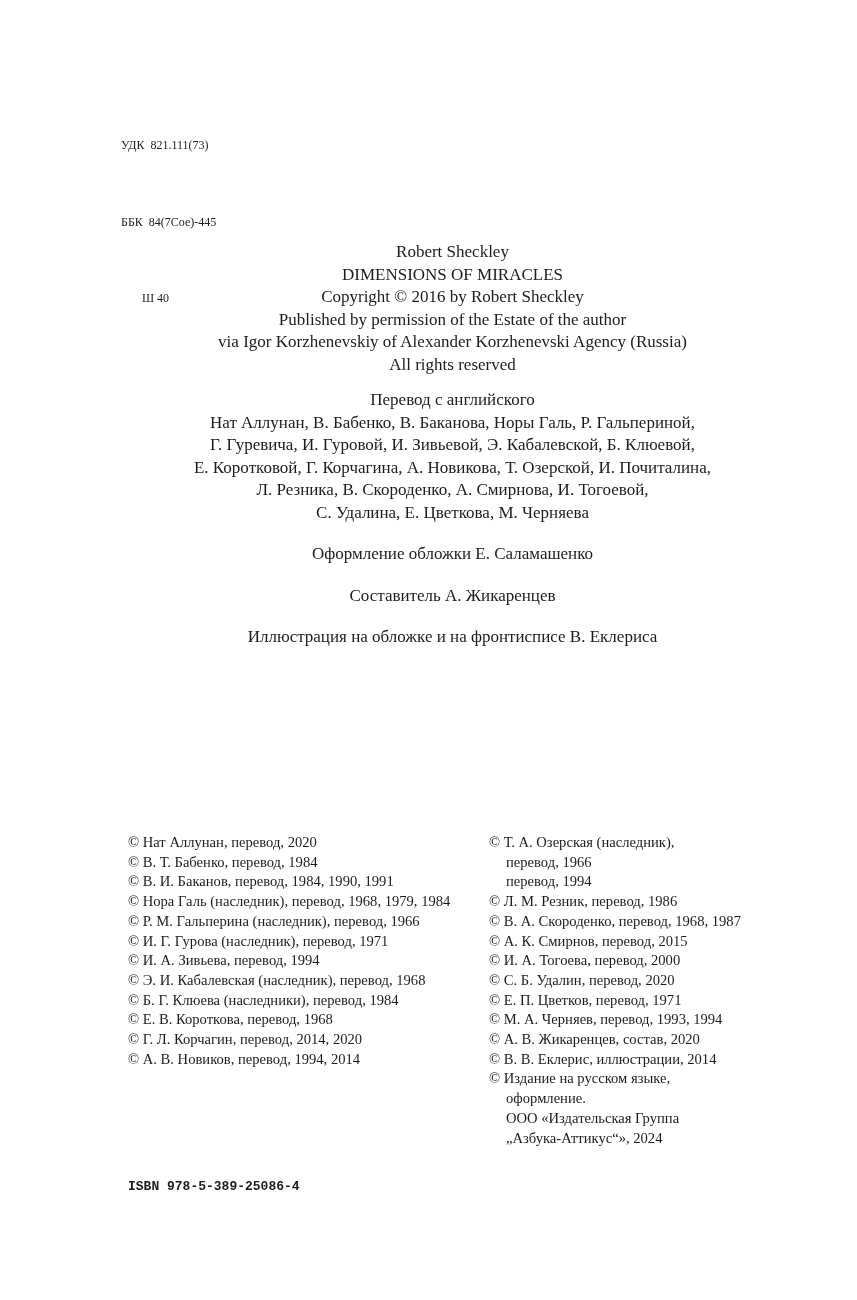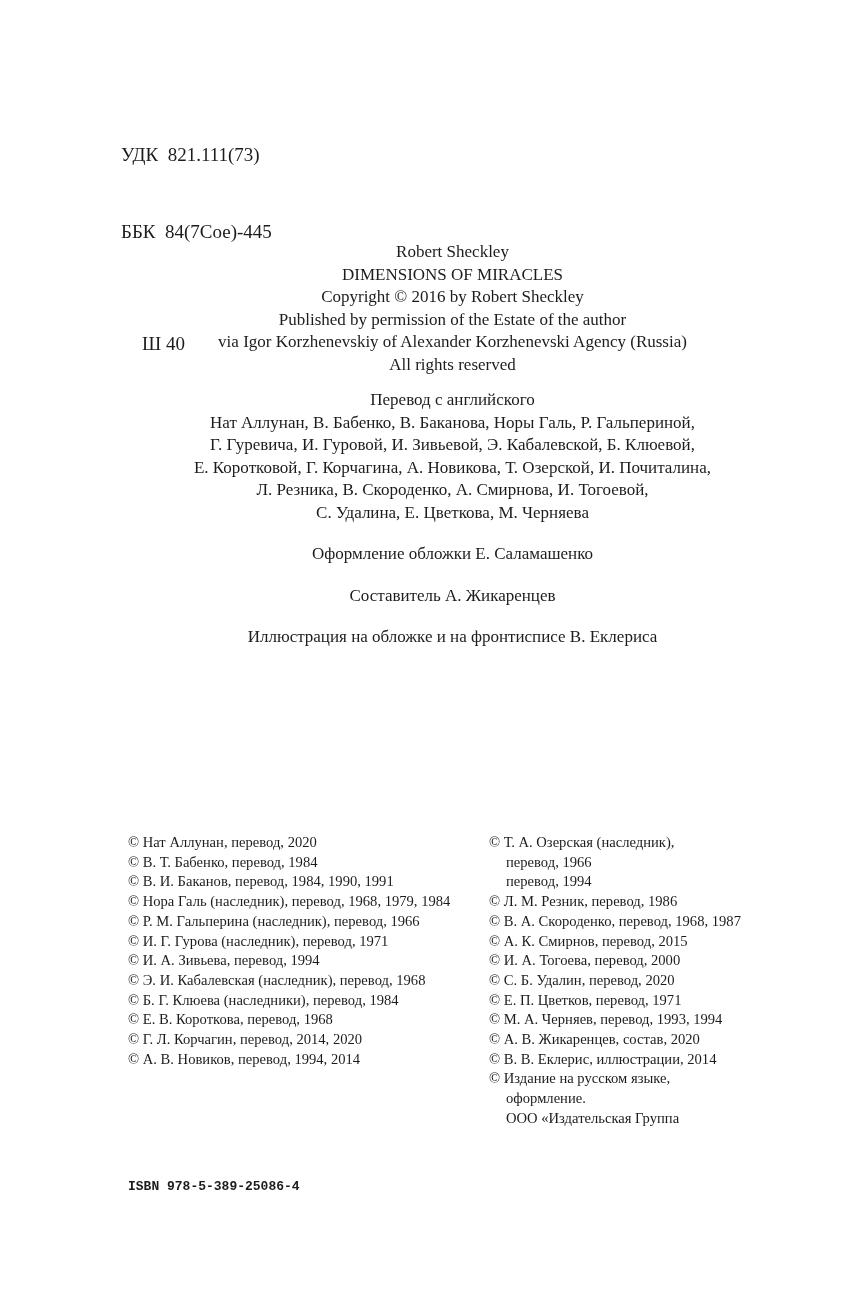--- a/index.html
+++ b/index.html
@@ -9,26 +9,26 @@
     width: 857px;
     height: 1300px;
     background: #ffffff;
     font-family: "Liberation Serif", "DejaVu Serif", serif;
     color: #1c1c1c;
     overflow: hidden;
   }
   .classification {
     position: absolute;
     left: 121px;
-    top: 91px;
-    font-size: 19px;
+    top: 82px;
+    font-size: 12px;
     line-height: 25.5px;
     white-space: pre;
   }
-  .classification .indent { padding-left: 21px; margin-top: 36px; }
+  .classification .indent { padding-left: 21px; }
   .center {
     position: absolute;
     left: 85px;
     width: 735px;
     text-align: center;
   }
   .english-block { top: 241px; font-size: 17px; line-height: 22.6px; }
   .translation-block { top: 389px; font-size: 17px; line-height: 22.6px; }
   .credit { font-size: 17px; line-height: 22px; }
   .cover { top: 543px; }
@@ -111,17 +111,18 @@
       <div class="line">© А. К. Смирнов, перевод, 2015</div>
       <div class="line">© И. А. Тогоева, перевод, 2000</div>
       <div class="line">© С. Б. Удалин, перевод, 2020</div>
       <div class="line">© Е. П. Цветков, перевод, 1971</div>
       <div class="line">© М. А. Черняев, перевод, 1993, 1994</div>
       <div class="line">© А. В. Жикаренцев, состав, 2020</div>
       <div class="line">© В. В. Еклерис, иллюстрации, 2014</div>
       <div class="line">© Издание на русском языке,</div>
       <div class="line cont">оформление.</div>
       <div class="line cont">ООО «Издательская Группа</div>
+      <div class="line cont">„Азбука-Аттикус“», 2024</div>
     </div>
 
   <div class="isbn">ISBN 978-5-389-25086-4</div>
 
 </div>
 
 </body></html>

